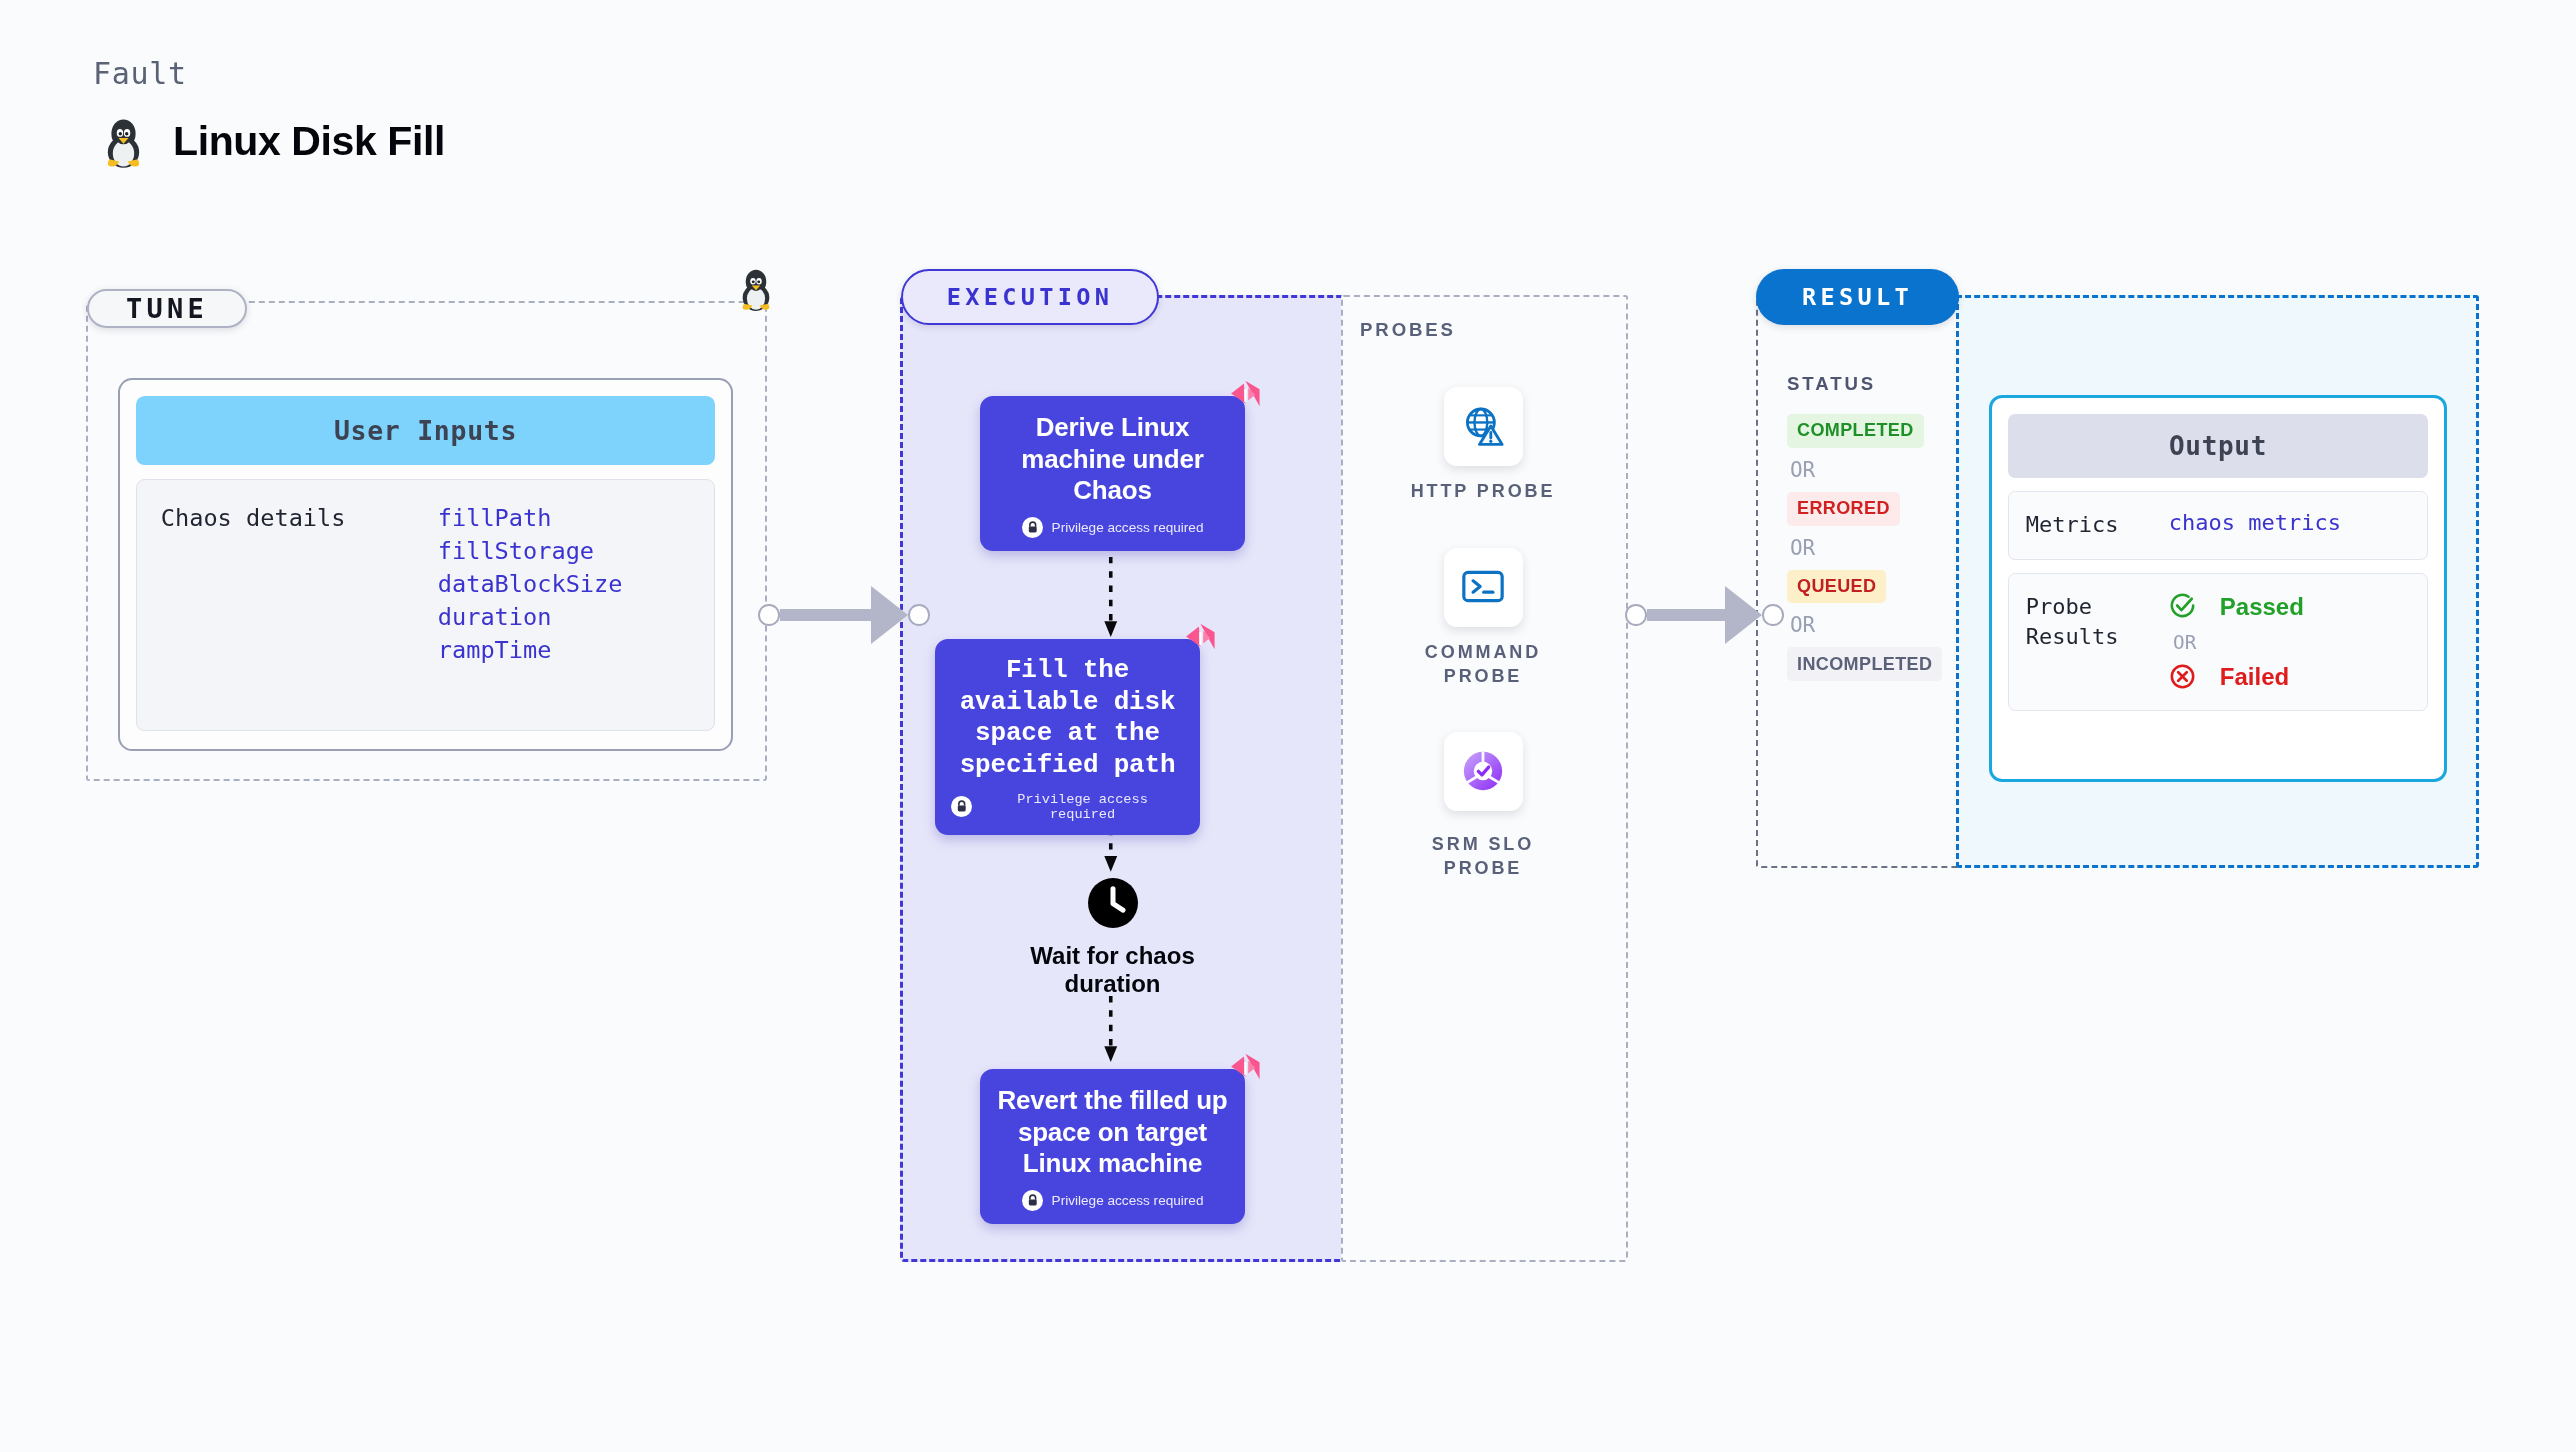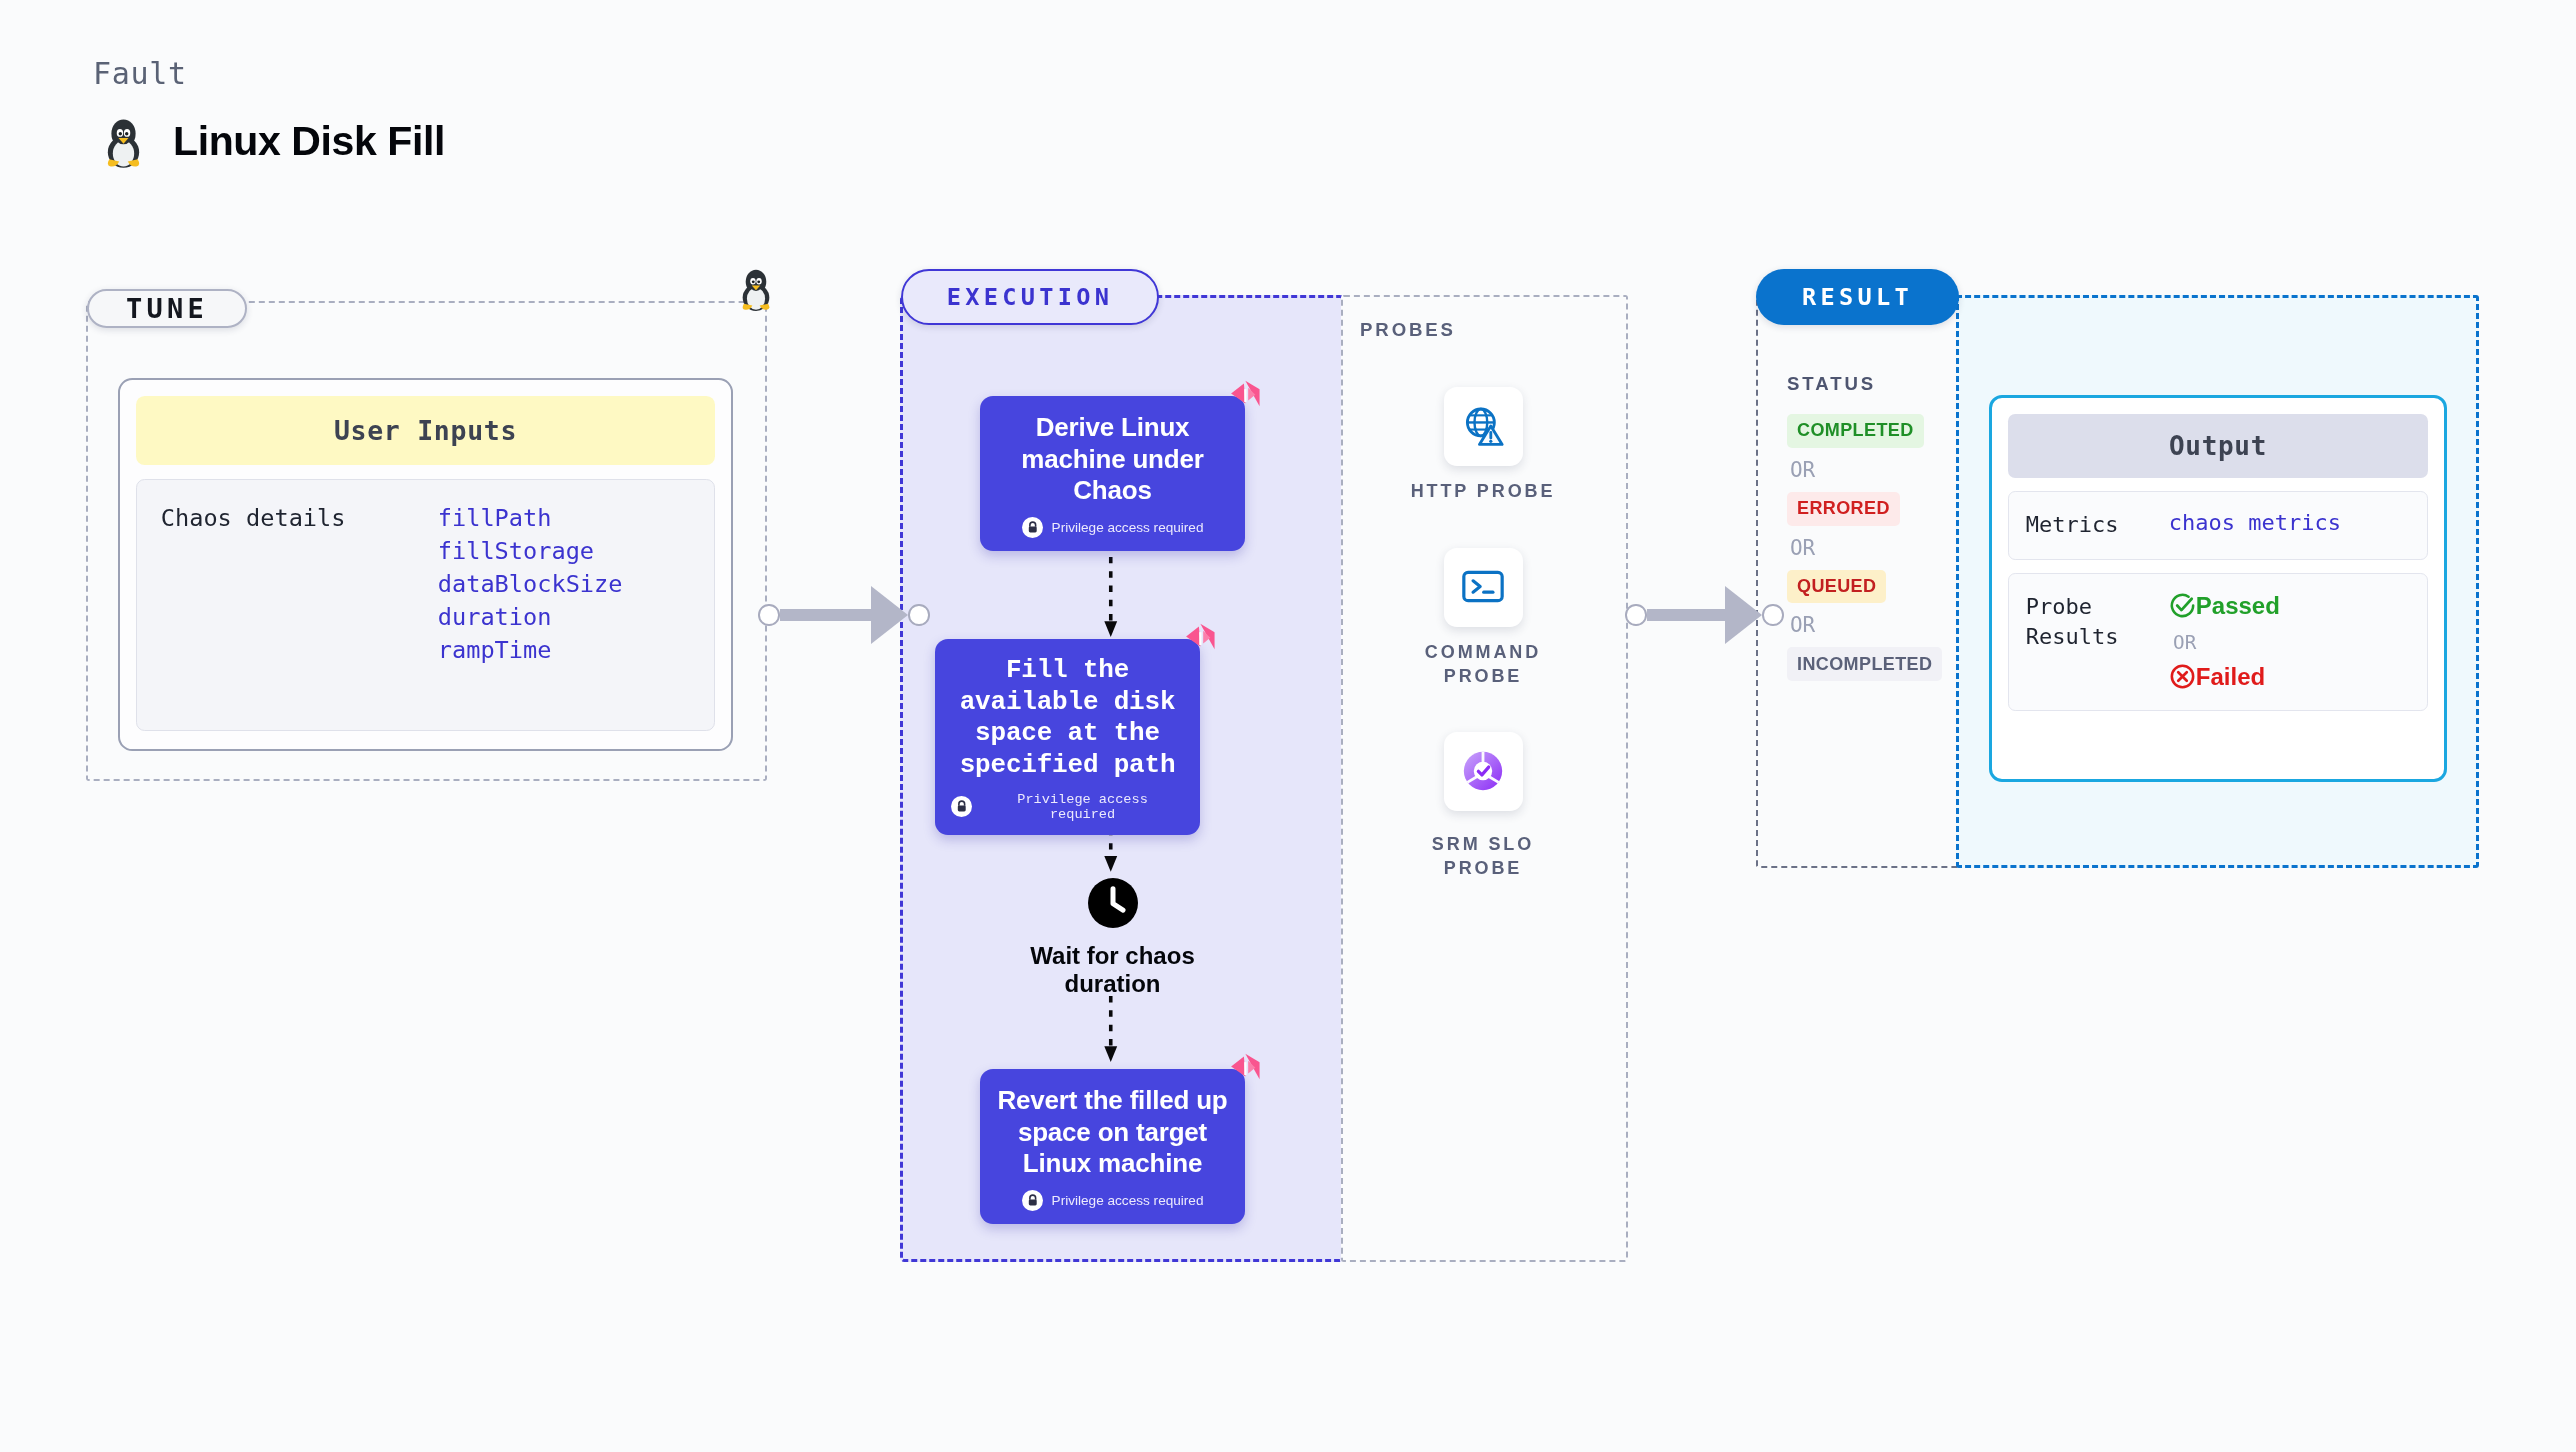--- a/index.html
+++ b/index.html
@@ -78,21 +78,21 @@
     border: 3.6px dashed #0a73cd; border-radius: 2.9px; background: #eff9fd;
   }
 
   
   #tune-card {
     position: absolute; left: 118px; top: 378px; width: 615px; height: 373px;
     background: #fdfdfe; border: 2.1px solid #9aa0b4; border-radius: 14.3px;
     padding: 15.8px; z-index: 3;
   }
   #user-inputs-header {
-    height: 69px; background: #fef9c3; border-radius: 8.6px;
+    height: 69px; background: #7dd3fc; border-radius: 8.6px;
     display: flex; align-items: center; justify-content: center;
     font-family: "DejaVu Sans Mono", monospace; font-size: 26.5px;
     font-weight: 700; color: #3d4352; letter-spacing: 0.7px;
   }
   #tune-body {
     margin-top: 14.3px; height: 252px;
     background: #f4f5f9; border: 1.4px solid #dfe1ea; border-radius: 8.6px;
     display: flex; padding: 24px 0 0 24px;
   }
   #chaos-details-label {
@@ -218,21 +218,21 @@
     margin-top: 13px; background: #fafbfd; border: 1.4px solid #e3e5ee;
     border-radius: 7.2px; display: flex; padding: 18.6px 17px;
   }
   .out-key {
     font-family: "DejaVu Sans Mono", monospace; font-size: 22px;
     color: #1f2430; width: 143px; flex: none; line-height: 1.35;
   }
   .out-metrics-val {
     font-family: "DejaVu Sans Mono", monospace; font-size: 22px; color: #3b33cf;
   }
-  .probe-result-line { display: flex; align-items: flex-start; gap: 0; }
+  .probe-result-line { display: flex; align-items: center; gap: 24px; }
   .probe-result-text { font-size: 24px; font-weight: 700; }
   .probe-result-or {
     font-family: "DejaVu Sans Mono", monospace; font-size: 19.3px;
     color: #9aa0b4; margin: 10px 0 8.6px 4.3px;
   }
 </style>
 </head>
 <body>
 
 <div class="stage">

